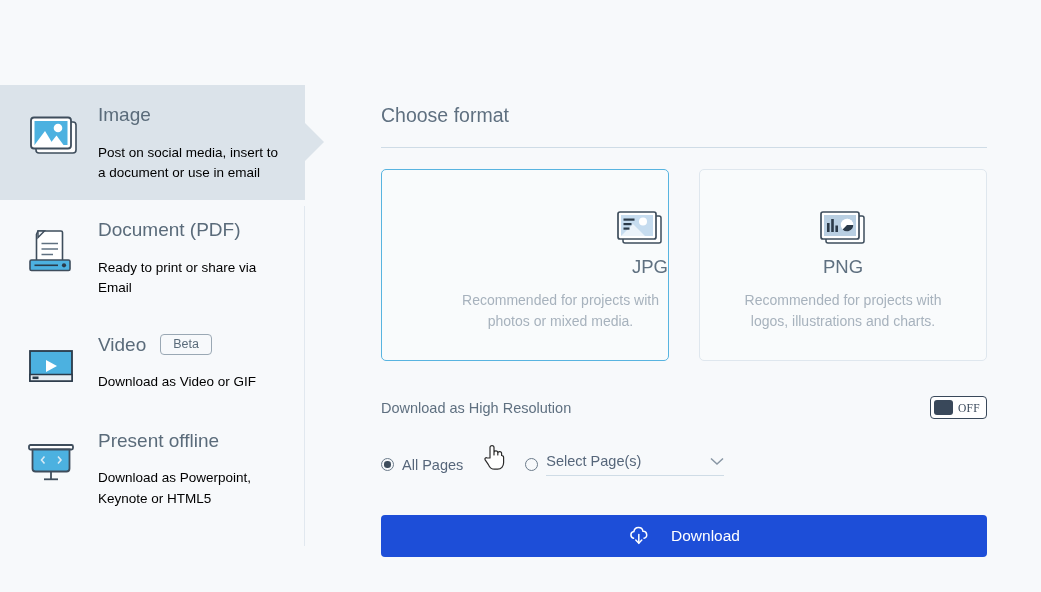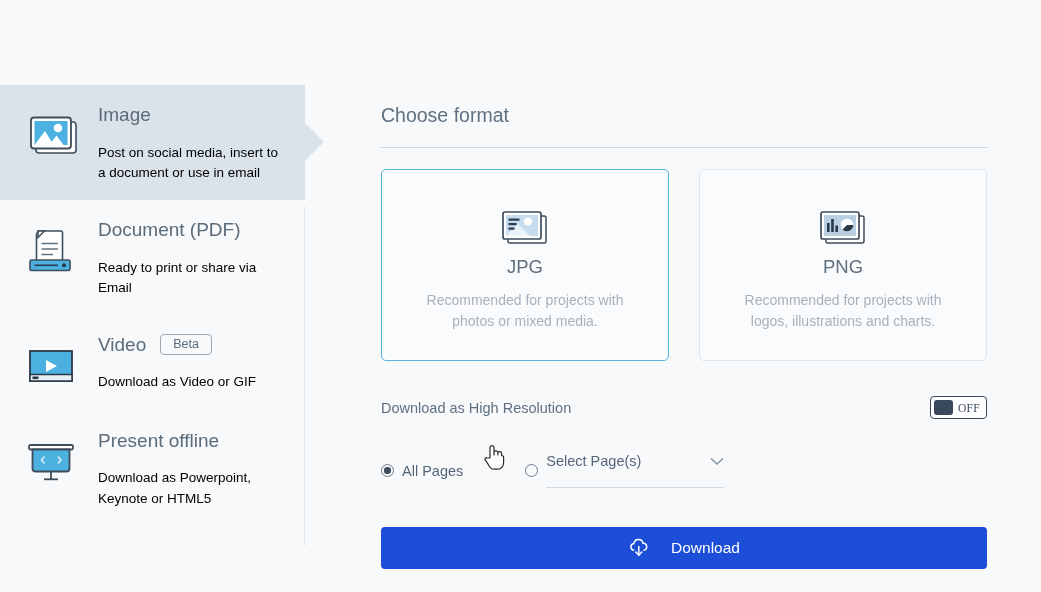--- a/index.html
+++ b/index.html
@@ -135,20 +135,21 @@
     border: 1px solid #dfe7ee;
     border-radius: 5px;
     display: flex;
     flex-direction: column;
     align-items: center;
     padding-top: 40px;
     cursor: pointer;
   }
   .format-card.selected {
     border: 1px solid #58b4e0;
+    align-items: flex-end;
   }
   .fmt-icon { height: 36px; display: flex; align-items: center; }
   .fmt-label {
     font-size: 18.5px;
     color: #5f7080;
     margin-top: 10px;
   }
   .fmt-desc {
     font-size: 14px;
     color: #a7b2bd;
@@ -224,21 +225,21 @@
     margin-left: 62px;
     position: relative;
   }
   .pages-select {
     display: flex;
     align-items: center;
     justify-content: space-between;
     width: 178px;
     margin-left: 8px;
     border-bottom: 1px solid #cfdce6;
-    padding-bottom: 18px;
+    padding-bottom: 6px;
     cursor: pointer;
   }
   .pages-select-text { font-size: 14.5px; color: #56667a; }
   .chevron { width: 14px; height: 9px; }
 
   
   .download-btn {
     margin-top: 39px;
     width: 100%;
     height: 42px;

